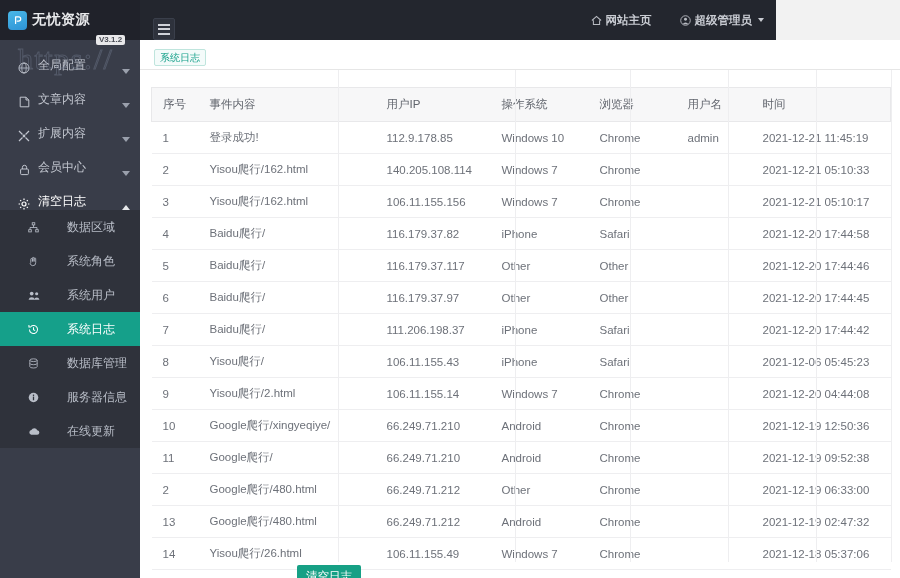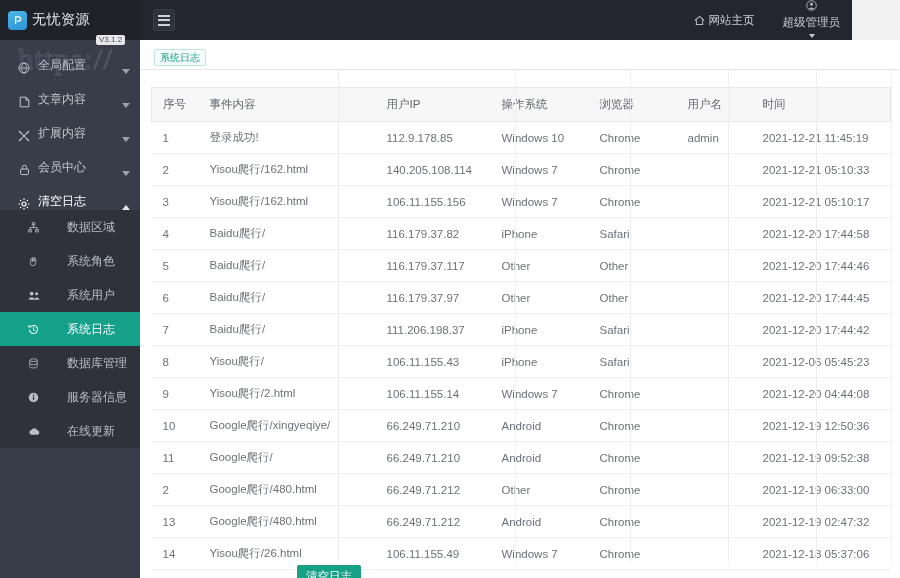--- a/index.html
+++ b/index.html
@@ -7,24 +7,25 @@
     width: 900px; height: 578px;
     font-family: "Liberation Sans", "DejaVu Sans", sans-serif;
     font-size: 12px;
     background: #f2f2f2;
     overflow: hidden;
   }
   #app { position: relative; width: 900px; height: 578px; }
 
   
   .topbar {
-    position: absolute; left: 0; top: 0; width: 852px; height: 40px;
+    position: absolute; left: 0; top: 0; width: 776px; height: 40px;
     background: #23262e;
-    display: flex; align-items: center;
+    display: flex; align-items: flex-end;
     z-index: 30;
+    font-weight: bold;
   }
   .brand {
     width: 140px; height: 40px; background: #20222a;
     display: flex; align-items: center; gap: 5px; padding-left: 8px;
   }
   .brand-logo {
     width: 19px; height: 19px; border-radius: 4px;
     background: linear-gradient(160deg,#4ab8e8,#2d93d6);
     display: flex; align-items: center; justify-content: center;
     flex: none;
@@ -45,24 +46,24 @@
     background: #2e323c; border: 1px solid #3a3f4b; border-radius: 2px;
     display: flex; flex-direction: column; justify-content: center;
     align-items: center; gap: 2.5px; cursor: pointer;
   }
   .hamburger i { display: block; width: 12px; height: 2px; background: #cfd2d8; }
   .topnav {
     margin-left: auto; display: flex; align-items: center; height: 40px;
   }
   .topnav-item {
     display: flex; align-items: center; gap: 4px;
-    color: #c9ccd3; font-size: 11.5px; padding: 0 14px; height: 40px;
+    color: #c9ccd3; font-size: 11.5px; padding: 8px 14px; height: 40px;
     cursor: pointer; white-space: nowrap;
   }
-  .topnav-item:last-child { padding-right: 12px; flex-direction: column; }
+  .topnav-item:last-child { padding-right: 12px; }
   .topnav-item svg { display:block; opacity:.9; }
   .caret-down {
     width: 0; height: 0; border-left: 3.5px solid transparent;
     border-right: 3.5px solid transparent; border-top: 4px solid #c9ccd3;
     margin-left: 2px;
   }
 
   
   .sidebar {
     position: absolute; left: 0; top: 40px; width: 140px; height: 538px;

